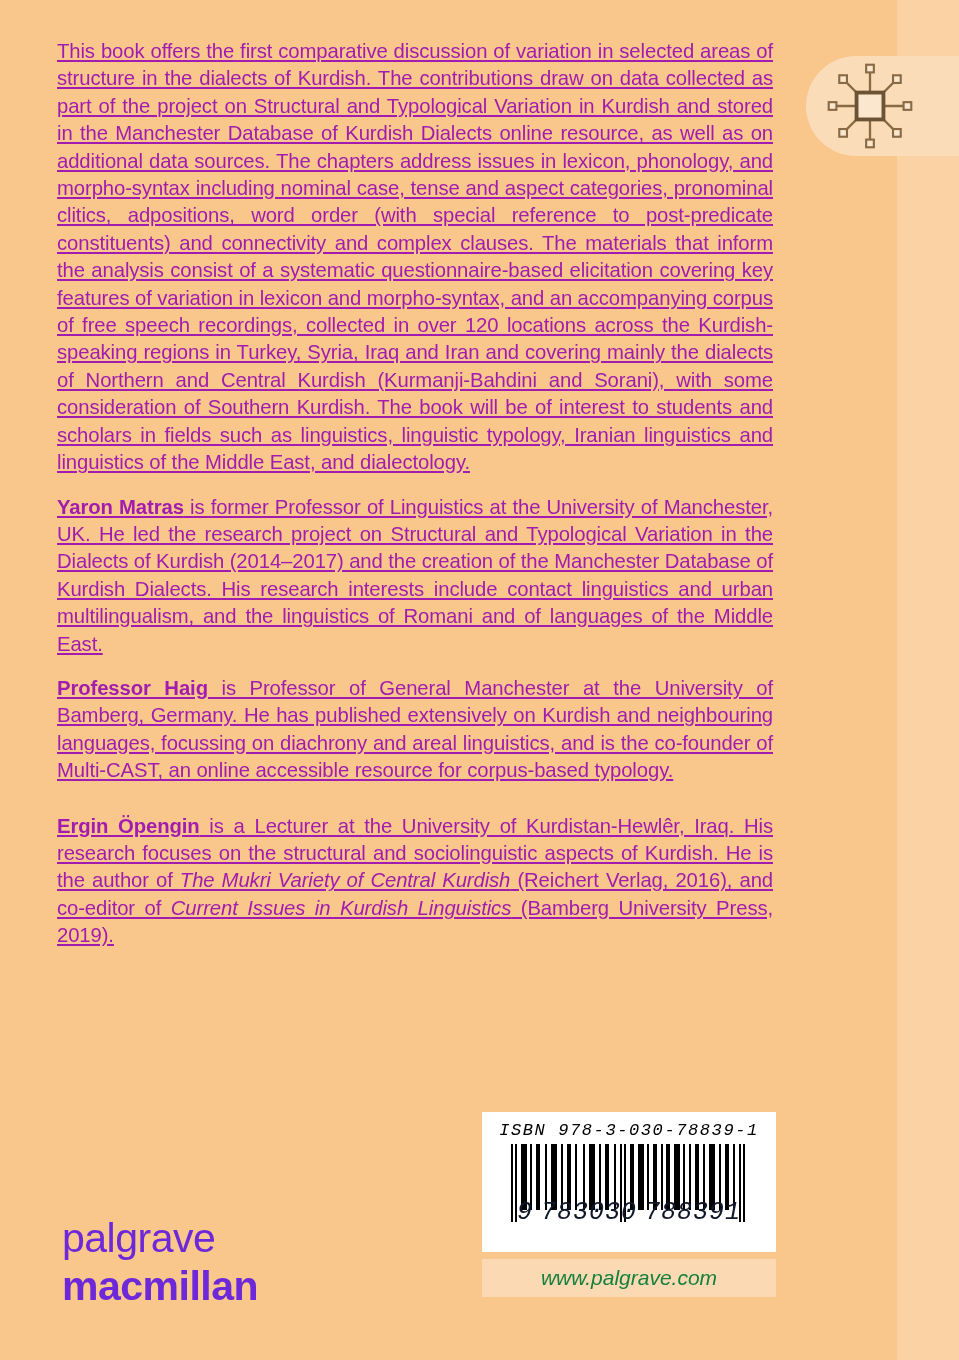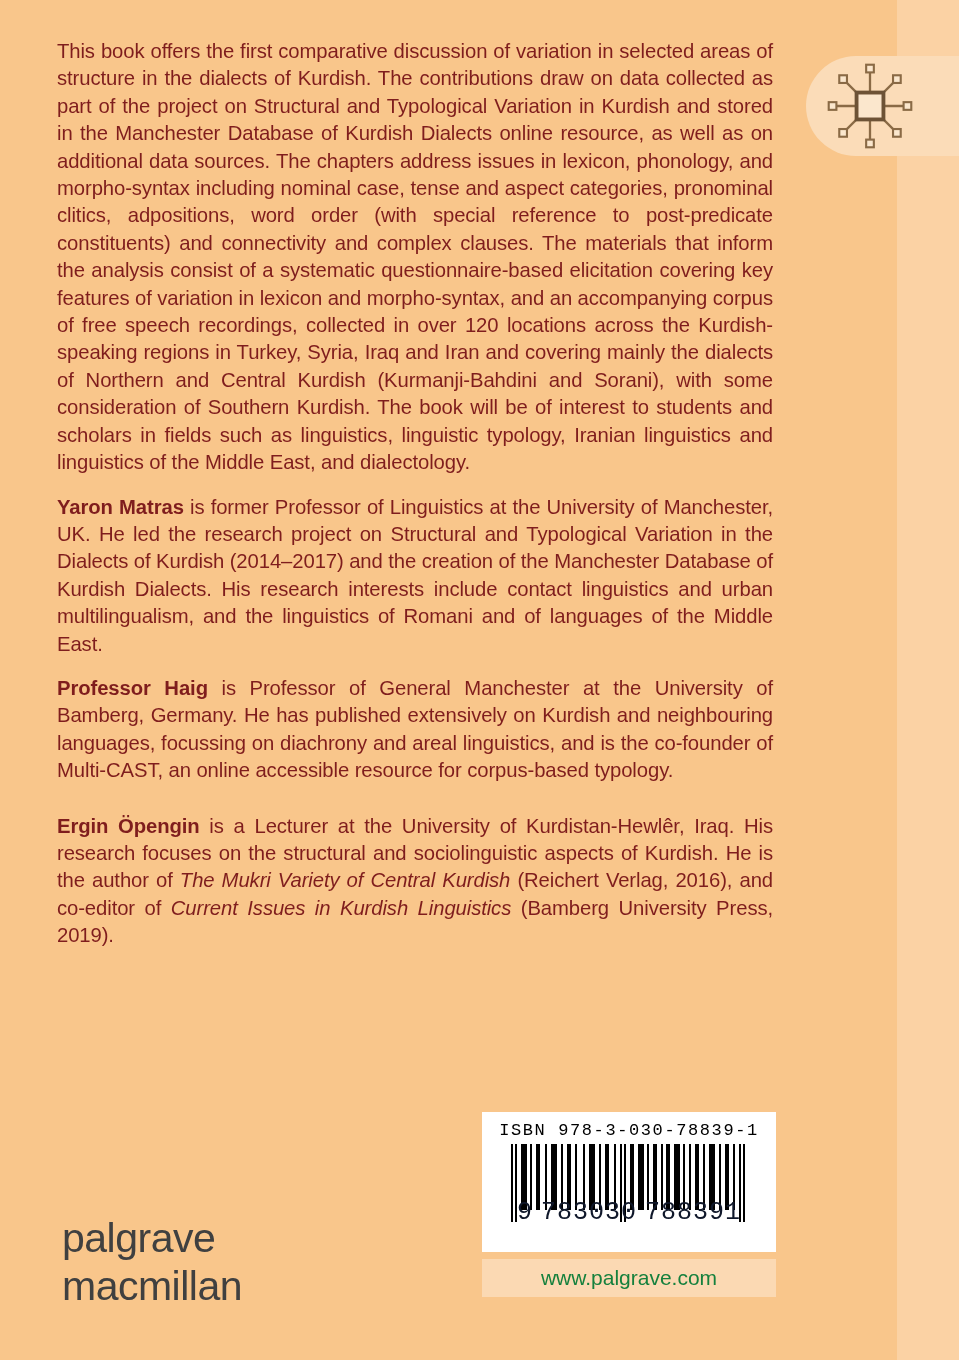--- a/index.html
+++ b/index.html
@@ -60,57 +60,59 @@
     top: 38px;
     width: 716px;
     z-index: 3;
   }
   .para {
     margin: 0 0 17px 0;
     font-size: 20.3px;
     line-height: 27.4px;
     text-align: justify;
     text-justify: inter-word;
-    color: #7f1d1d;
+    color: #a21caf;
     letter-spacing: -0.1px;
+    text-decoration: underline;
   }
   .para:last-child { margin-bottom: 0; margin-top: 28px; }
   .para b { font-weight: 700; }
   .para i { font-style: italic; }
 
   
   .publisher {
     position: absolute;
     left: 62px;
     top: 1218px;
     z-index: 3;
-    color: #404040;
+    color: #6d28d9;
     line-height: 1;
   }
   .publisher .pal {
     font-size: 41px;
     letter-spacing: -0.5px;
     font-weight: 400;
     display: block;
   }
   .publisher .mac {
     font-size: 41px;
     letter-spacing: -0.5px;
-    font-weight: 400;
+    font-weight: 700;
     display: block;
     margin-top: 7px;
   }
 
   
   .barcode-block {
     position: absolute;
     left: 482px;
     top: 1112px;
     width: 294px;
     z-index: 3;
+    font-style: italic;
   }
   .barcode-white {
     background: #ffffff;
     padding: 9px 13px 4px 13px;
     box-sizing: border-box;
     width: 294px;
     height: 140px;
   }
   .isbn-text {
     text-align: center;

